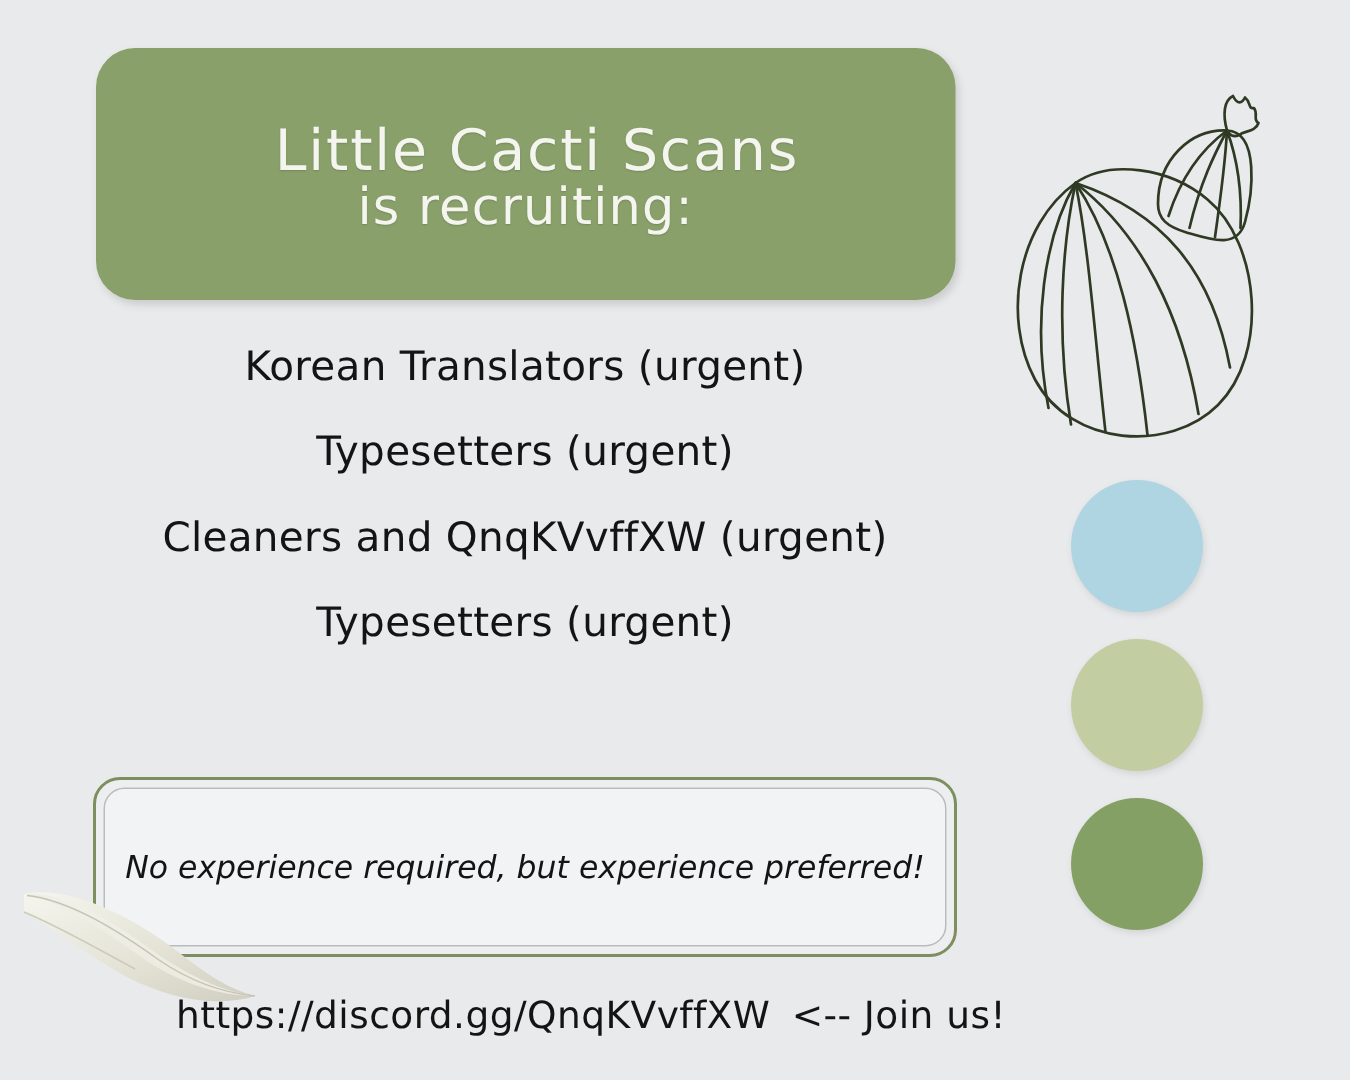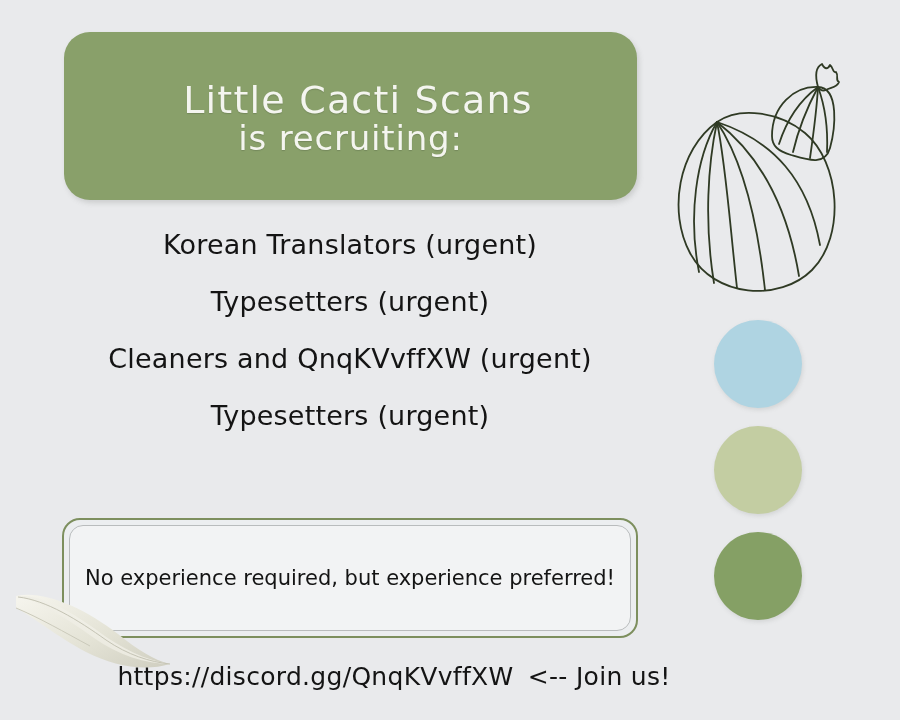--- a/index.html
+++ b/index.html
@@ -110,20 +110,21 @@
   }
   .note-line {
     color: #141414;
     font-size: 21px;
     line-height: 1.0;
     height: 38px;
     display: flex;
     align-items: center;
     justify-content: center;
     white-space: nowrap;
+    font-style: italic;
   }
 
   
   .link-line {
     position: absolute;
     left: 0;
     top: 662px;
     width: 788px;
     text-align: center;
     color: #141414;

